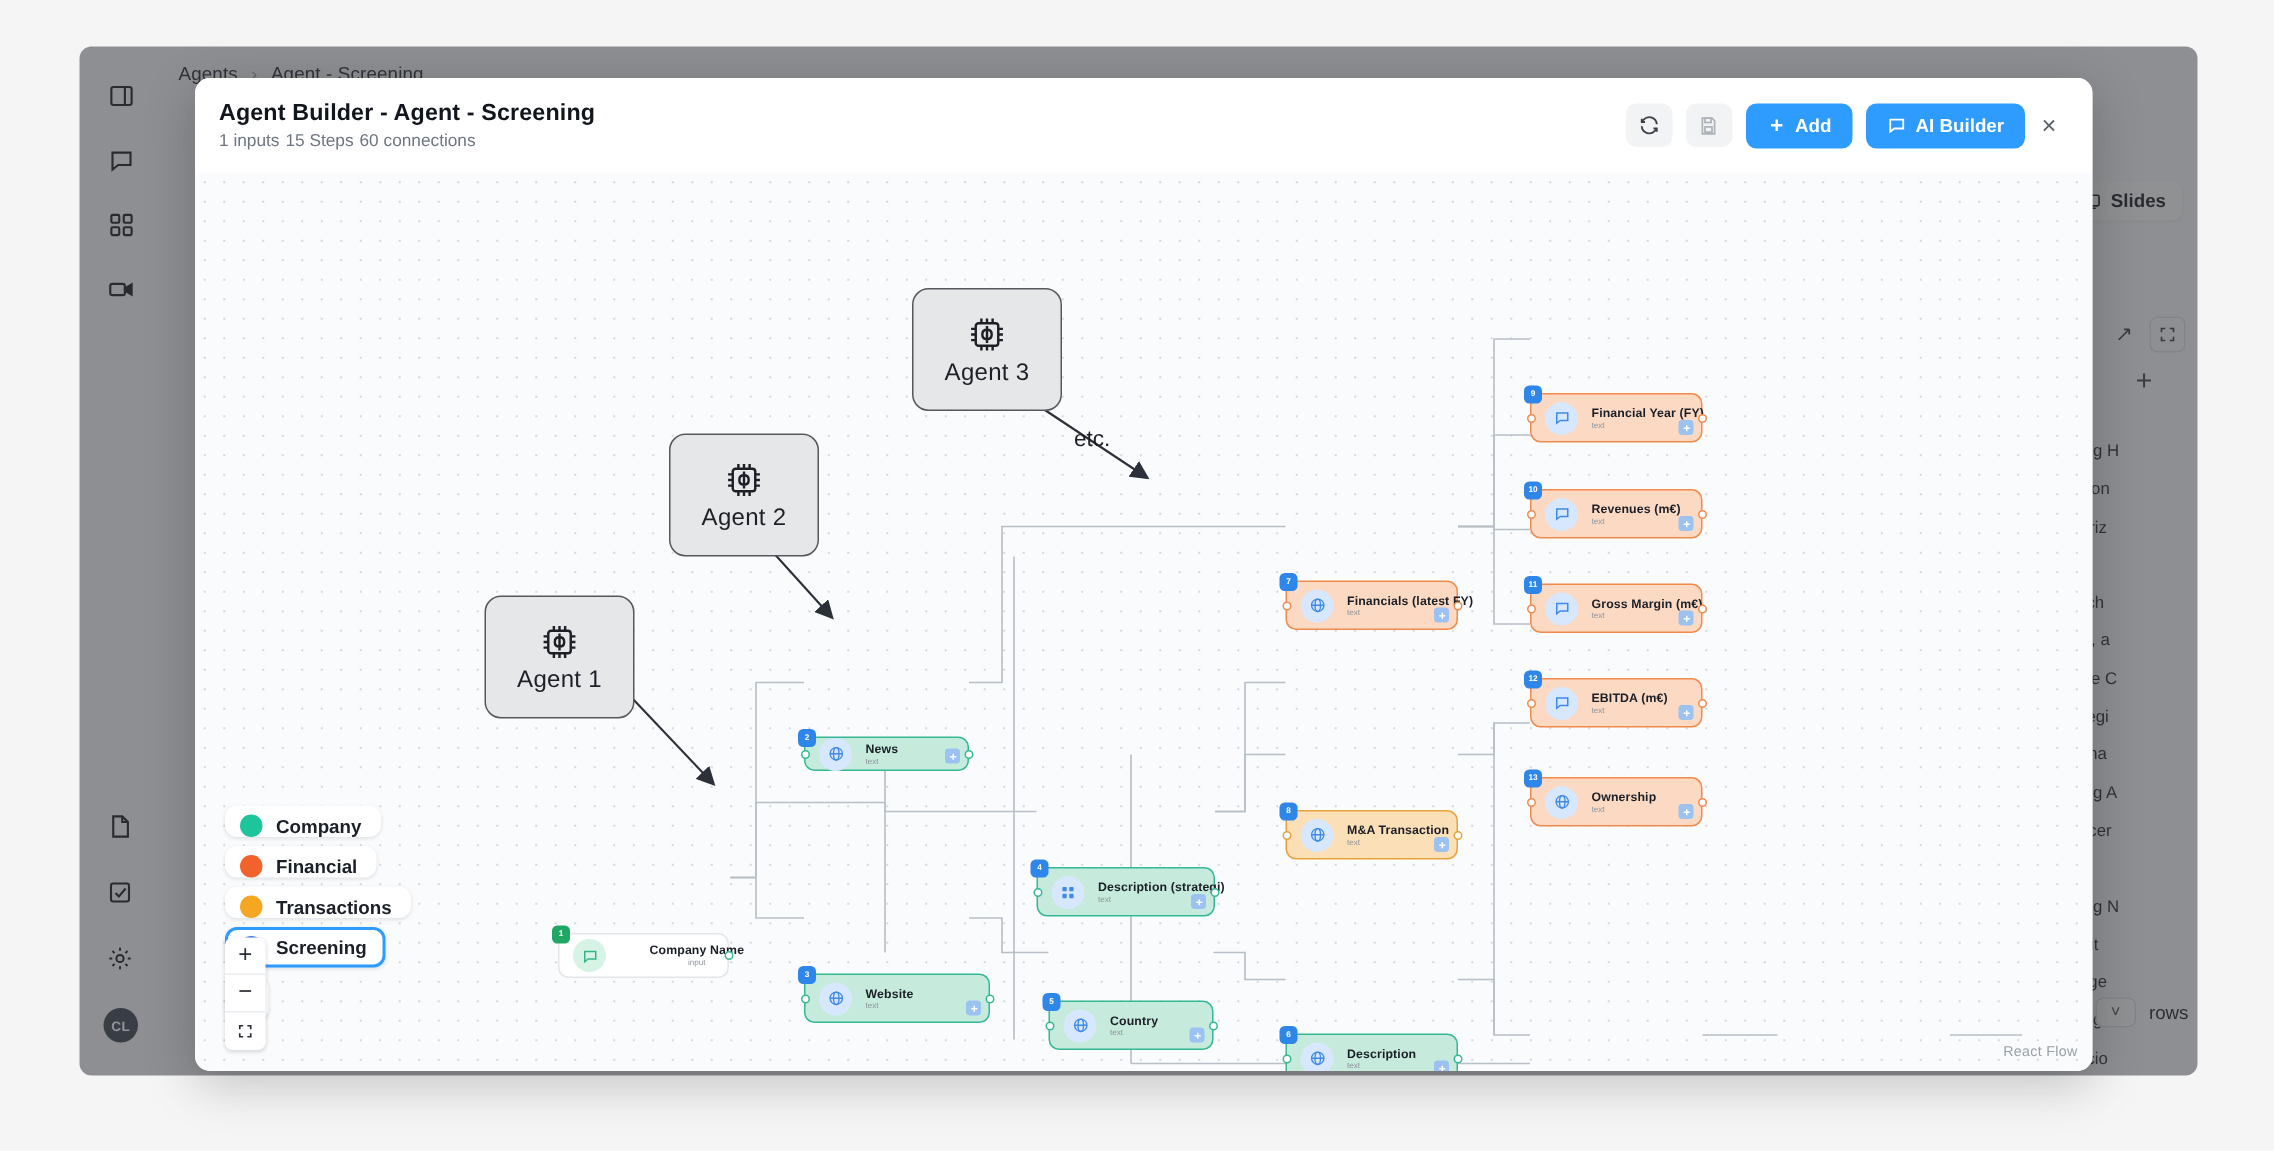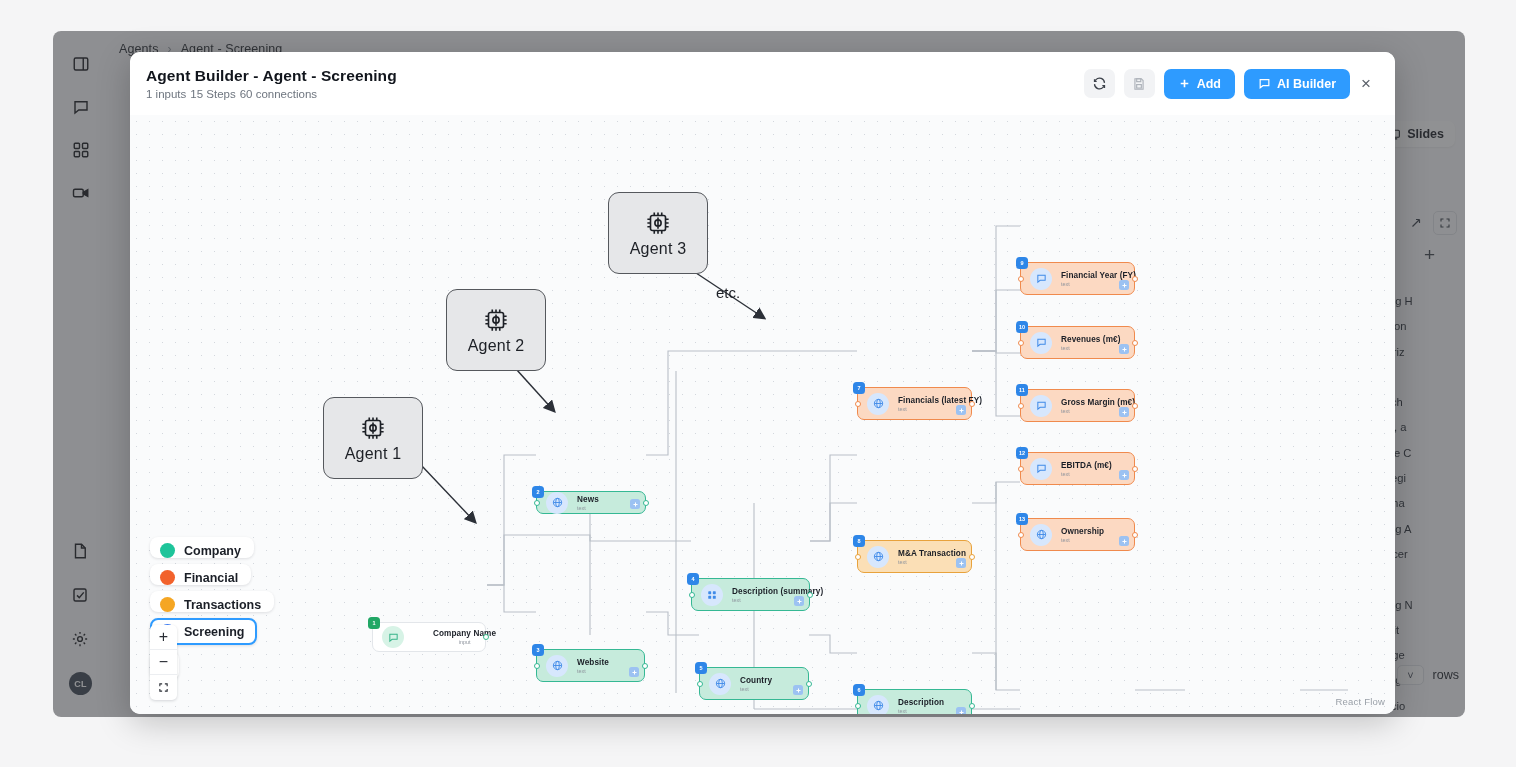--- a/index.html
+++ b/index.html
@@ -467,21 +467,21 @@
       <span class="handle l"></span>
       <span class="handle r"></span>
       <span class="corner c-blue">
         <svg width="7" height="7" viewBox="0 0 24 24" fill="none" stroke="#fff" stroke-width="3.4">
             <line x1="12" y1="5" x2="12" y2="19"></line>
             <line x1="5" y1="12" x2="19" y2="12"></line>
           </svg>
       </span>
     </div>
 
-    <div class="node n-teal" style="left:406px; top:534px; width:109px; height:33px;">
+    <div class="node n-teal" style="left:406px; top:534px; width:124px; height:33px;">
       <span class="badge b-blue">3</span>
       <span class="ic ic-blue">
         <svg width="11" height="11" viewBox="0 0 24 24" fill="none" stroke="currentColor" stroke-width="2">
             <circle cx="12" cy="12" r="9"></circle>
             <ellipse cx="12" cy="12" rx="4" ry="9"></ellipse>
             <line x1="3" y1="12" x2="21" y2="12"></line>
           </svg>
       </span>
       <span class="txts">
         <span class="t1">Website</span>
@@ -501,21 +501,21 @@
       <span class="badge b-blue">4</span>
       <span class="ic ic-blue">
         <svg width="10" height="10" viewBox="0 0 24 24" fill="currentColor">
             <rect x="3" y="3" width="7" height="7" rx="1.5"></rect>
             <rect x="14" y="3" width="7" height="7" rx="1.5"></rect>
             <rect x="3" y="14" width="7" height="7" rx="1.5"></rect>
             <rect x="14" y="14" width="7" height="7" rx="1.5"></rect>
           </svg>
       </span>
       <span class="txts">
-        <span class="t1">Description (summary)</span>
+        <span class="t1">Description (strategi)</span>
         <span class="t2">text</span>
       </span>
       <span class="handle l"></span>
       <span class="handle r"></span>
       <span class="corner c-blue">
         <svg width="7" height="7" viewBox="0 0 24 24" fill="none" stroke="#fff" stroke-width="3.4">
             <line x1="12" y1="5" x2="12" y2="19"></line>
             <line x1="5" y1="12" x2="19" y2="12"></line>
           </svg>
       </span>

